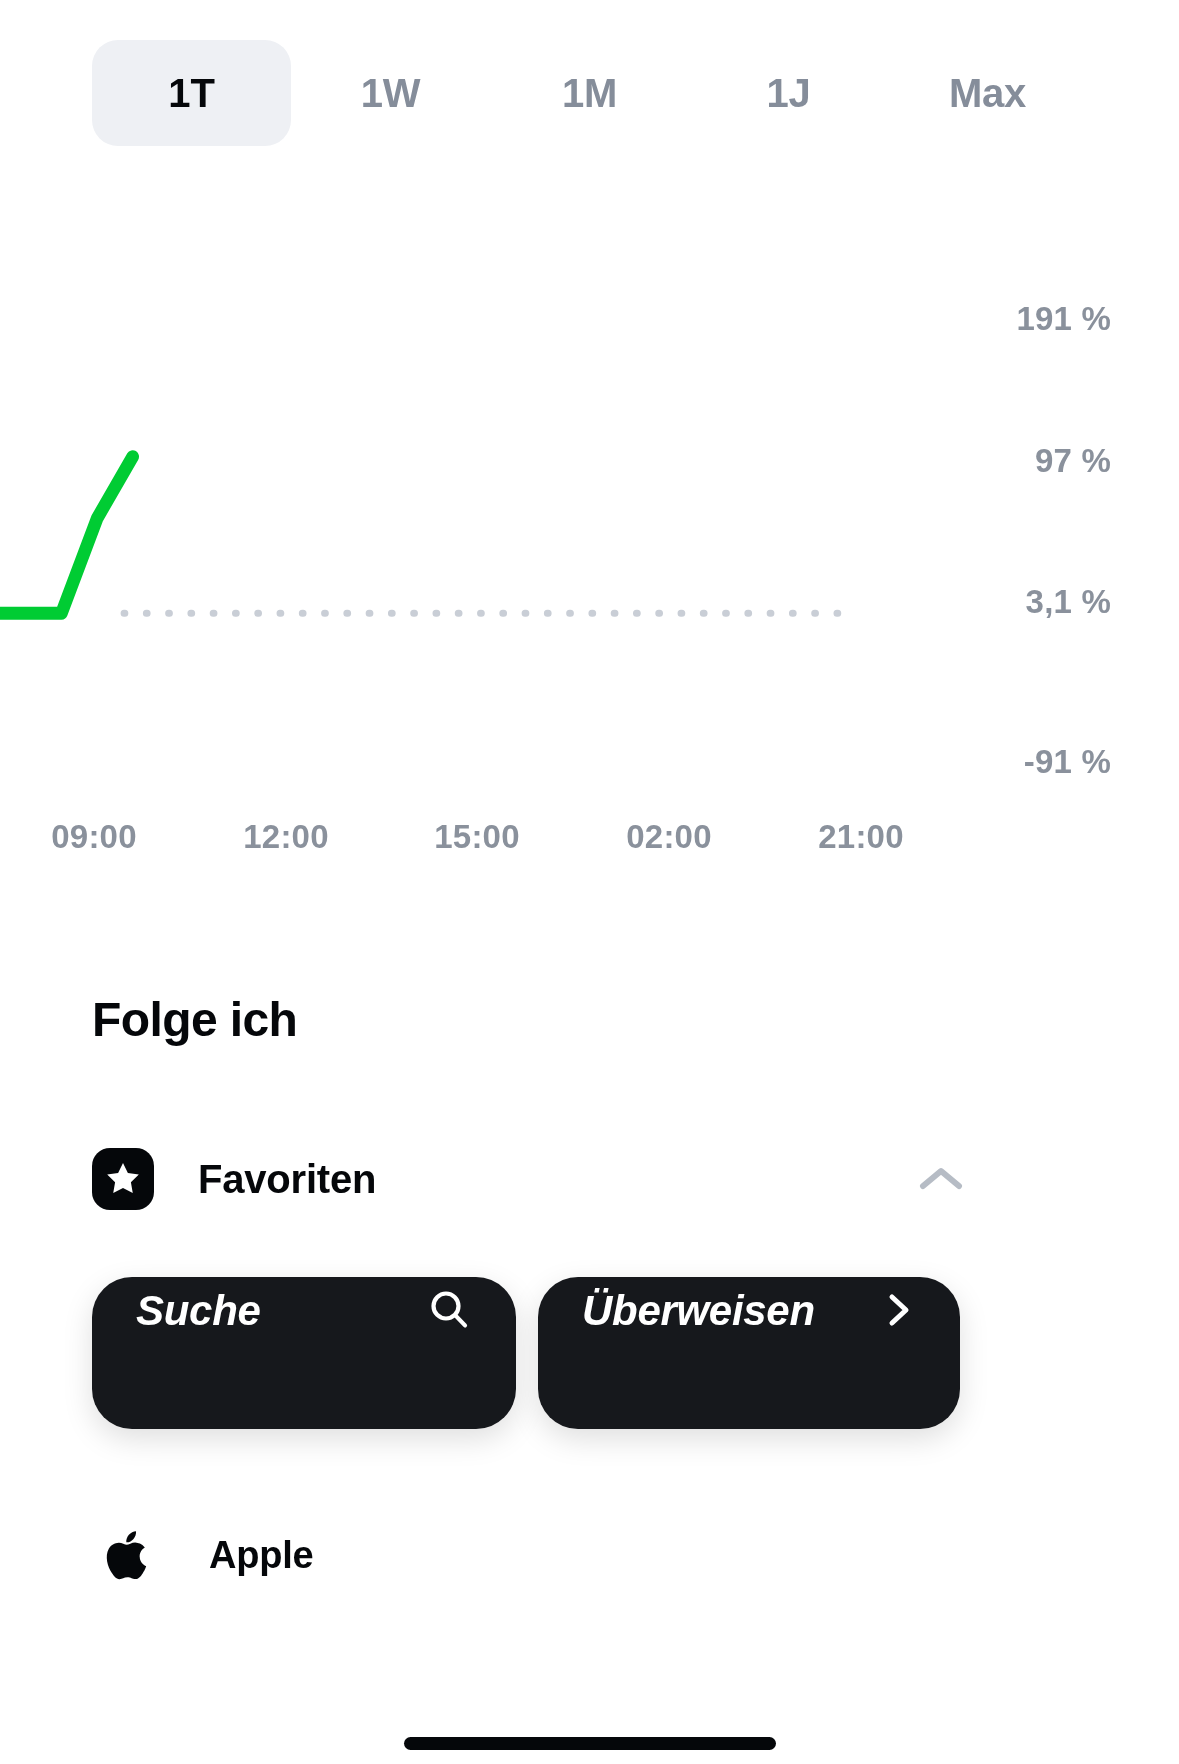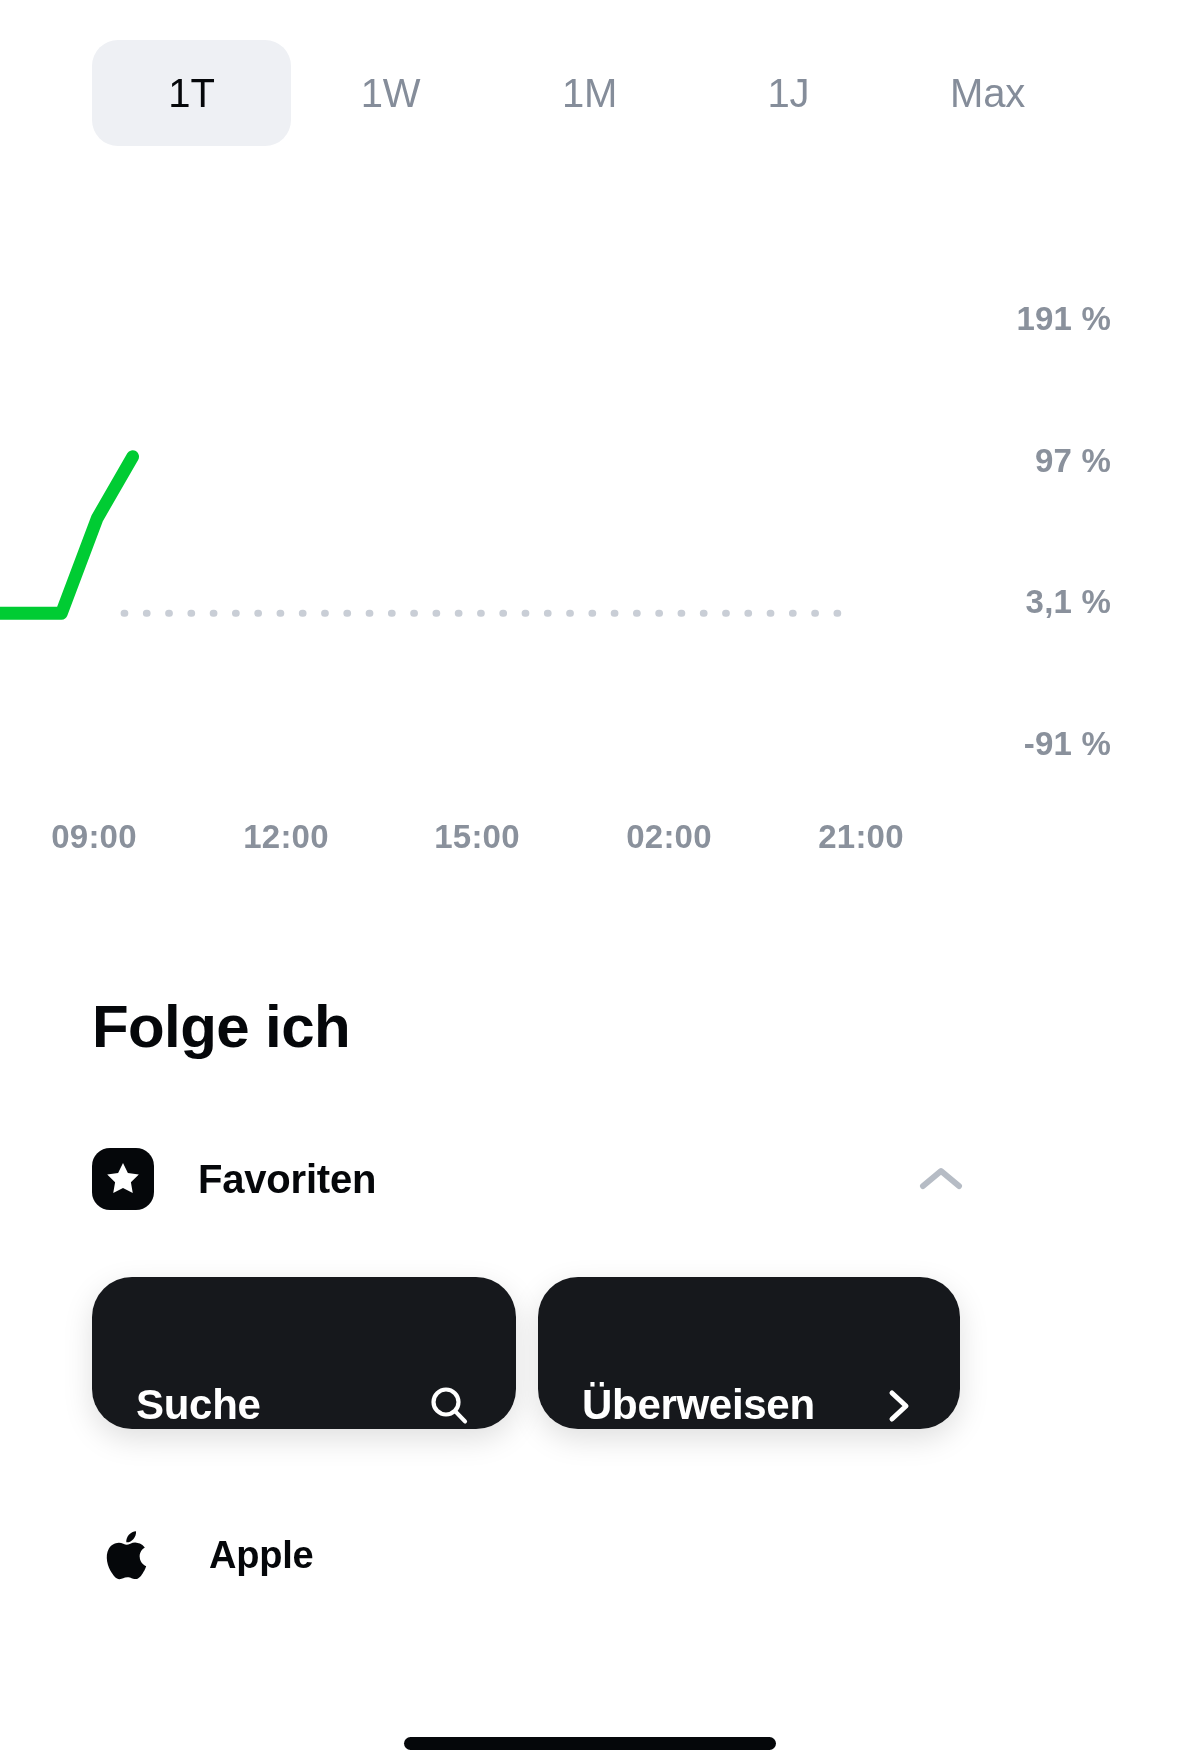--- a/index.html
+++ b/index.html
@@ -28,21 +28,21 @@
     height: 106px;
     display: flex;
     align-items: stretch;
   }
   .range-tab {
     flex: 1 1 0;
     display: flex;
     align-items: center;
     justify-content: center;
     font-size: 40px;
-    font-weight: 400;
+    font-weight: 700;
     color: #858d9a;
     letter-spacing: -0.2px;
     border-radius: 26px;
     cursor: pointer;
     user-select: none;
   }
   .range-tab.is-active {
     background: #eef0f4;
     color: #05070a;
   }
@@ -70,21 +70,21 @@
     font-size: 33px;
     font-weight: 700;
     color: #8a919c;
     letter-spacing: 0.2px;
     white-space: nowrap;
     text-align: right;
   }
   .y-label.y0 { top: 140px; }
   .y-label.y1 { top: 282px; }
   .y-label.y2 { top: 423px; }
-  .y-label.y3 { top: 565px; margin-left: 20px; }
+  .y-label.y3 { top: 583px; margin-left: 20px; }
 
   .x-axis {
     position: absolute;
     left: 0;
     top: 650px;
     width: 1179px;
     height: 50px;
     margin-top: 8px;
   }
   .x-label {
@@ -95,21 +95,21 @@
     letter-spacing: 0.2px;
     white-space: nowrap;
     transform: translateX(-50%);
   }
 
   
   .section-title {
     position: absolute;
     left: 92px;
     top: 992px;
-    font-size: 60px;
+    font-size: 48px;
     font-weight: 700;
     color: #05070a;
     letter-spacing: -0.6px;
   }
 
   .group-row {
     position: absolute;
     left: 92px;
     top: 1144px;
     width: 872px;
@@ -188,25 +188,26 @@
     top: 1277px;
     width: 868px;
     height: 152px;
     display: flex;
     gap: 22px;
   }
   .fab {
     background: #16181c;
     border-radius: 40px;
     display: flex;
-    align-items: flex-end;
+    align-items: flex-start;
     justify-content: space-between;
-    padding: 0 44px;
+    padding: 10px 44px;
     cursor: pointer;
     box-shadow: 0 10px 30px rgba(0,0,0,0.13);
+    font-style: italic;
   }
   .fab-search { flex: 0 0 424px; }
   .fab-transfer { flex: 0 0 422px; }
   .fab-label {
     font-size: 42px;
     font-weight: 700;
     color: #ffffff;
     letter-spacing: -0.3px;
     white-space: nowrap;
   }

